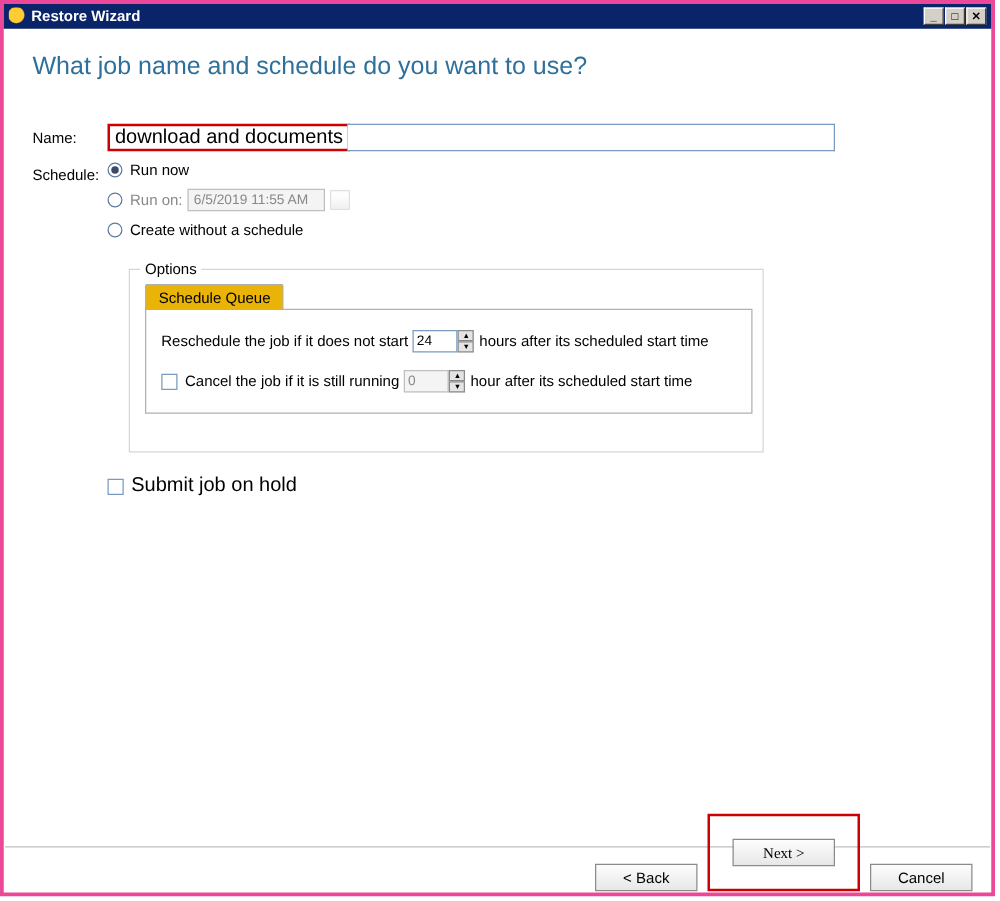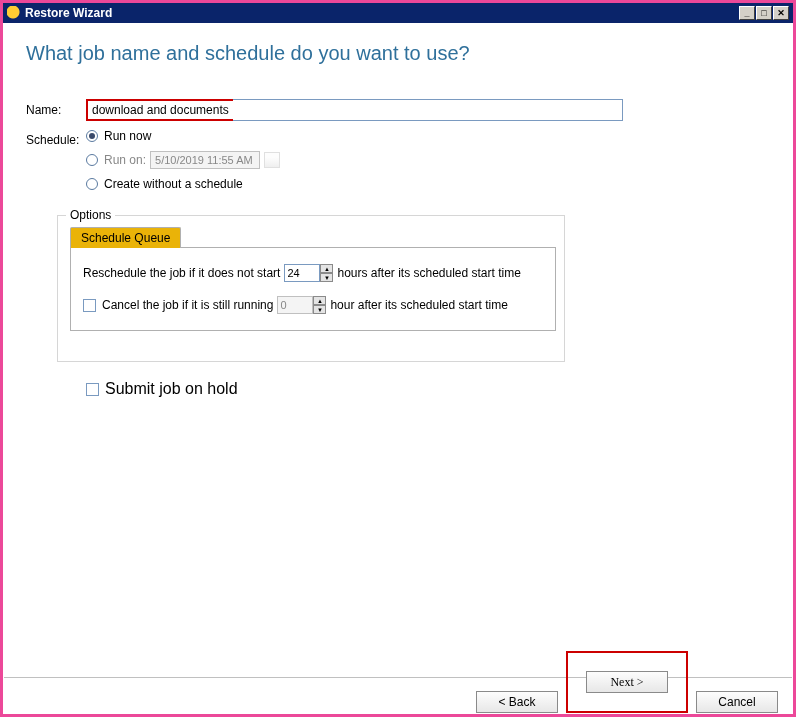--- a/index.html
+++ b/index.html
@@ -93,21 +93,21 @@
     align-items: center;
   }
   .name-highlight {
     border: 2px solid #c00;
     display: inline-flex;
     align-items: center;
     padding: 2px 4px 2px 4px;
     height: 22px;
   }
   .name-text {
-    font-size: 12px;
+    font-size: 16px;
   }
   .name-input-rest {
     flex: 1;
     border: 1px solid #7a9ac0;
     border-left: none;
     height: 22px;
     margin-left: -2px;
     max-width: 390px;
     background: #fff;
   }
@@ -146,21 +146,21 @@
   }
   .cal-icon {
     width: 16px; height: 16px;
     margin-left: 4px;
     border: 1px solid #e0e0e0;
     background: linear-gradient(#fdfdfd 30%, #efefef);
   }
 
   
   .options-fieldset {
-    margin-left: 31px;
+    margin-left: 77px;
     margin-top: 16px;
     width: 508px;
     border: 1px solid #d6d6d6;
     padding: 10px 8px 30px 12px;
     position: relative;
   }
   .options-legend {
     position: absolute;
     top: -8px; left: 8px;
     background: #fff;
@@ -299,21 +299,21 @@
     <div class="row">
       <div class="row-label">Schedule:</div>
       <div class="row-body">
         <div class="radio-row">
           <span class="radio checked"></span>
           <span class="radio-label">Run now</span>
         </div>
         <div class="radio-row">
           <span class="radio"></span>
           <span class="radio-label disabled">Run on:</span>
-          <span class="date-box">5/10/2019 11:55 AM</span>
+          <span class="date-box">6/5/2019 11:55 AM</span>
           <span class="cal-icon"></span>
         </div>
         <div class="radio-row">
           <span class="radio"></span>
           <span class="radio-label">Create without a schedule</span>
         </div>
       </div>
     </div>
 
     <div class="options-fieldset">

